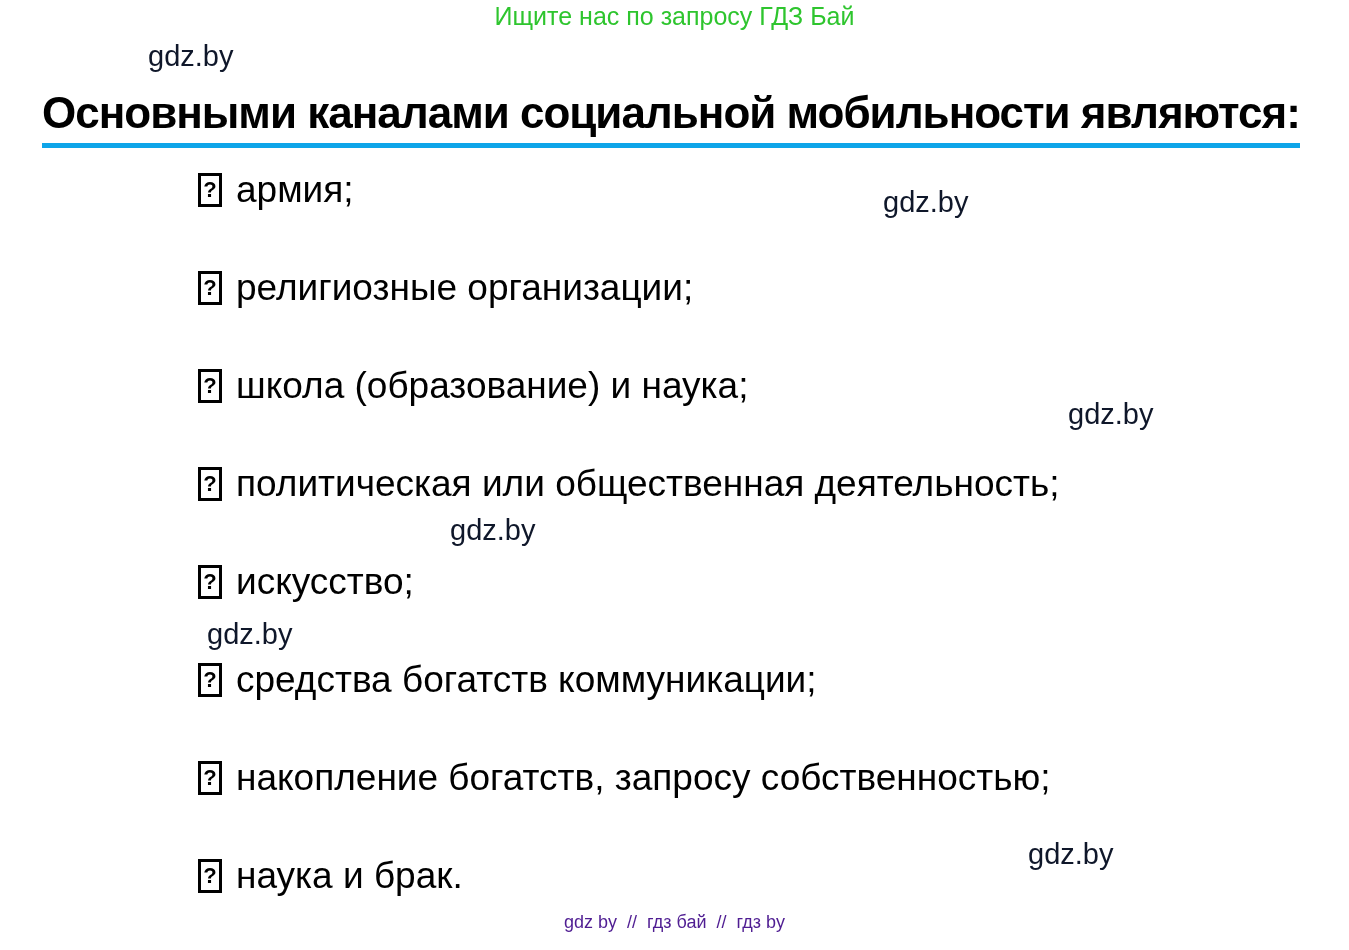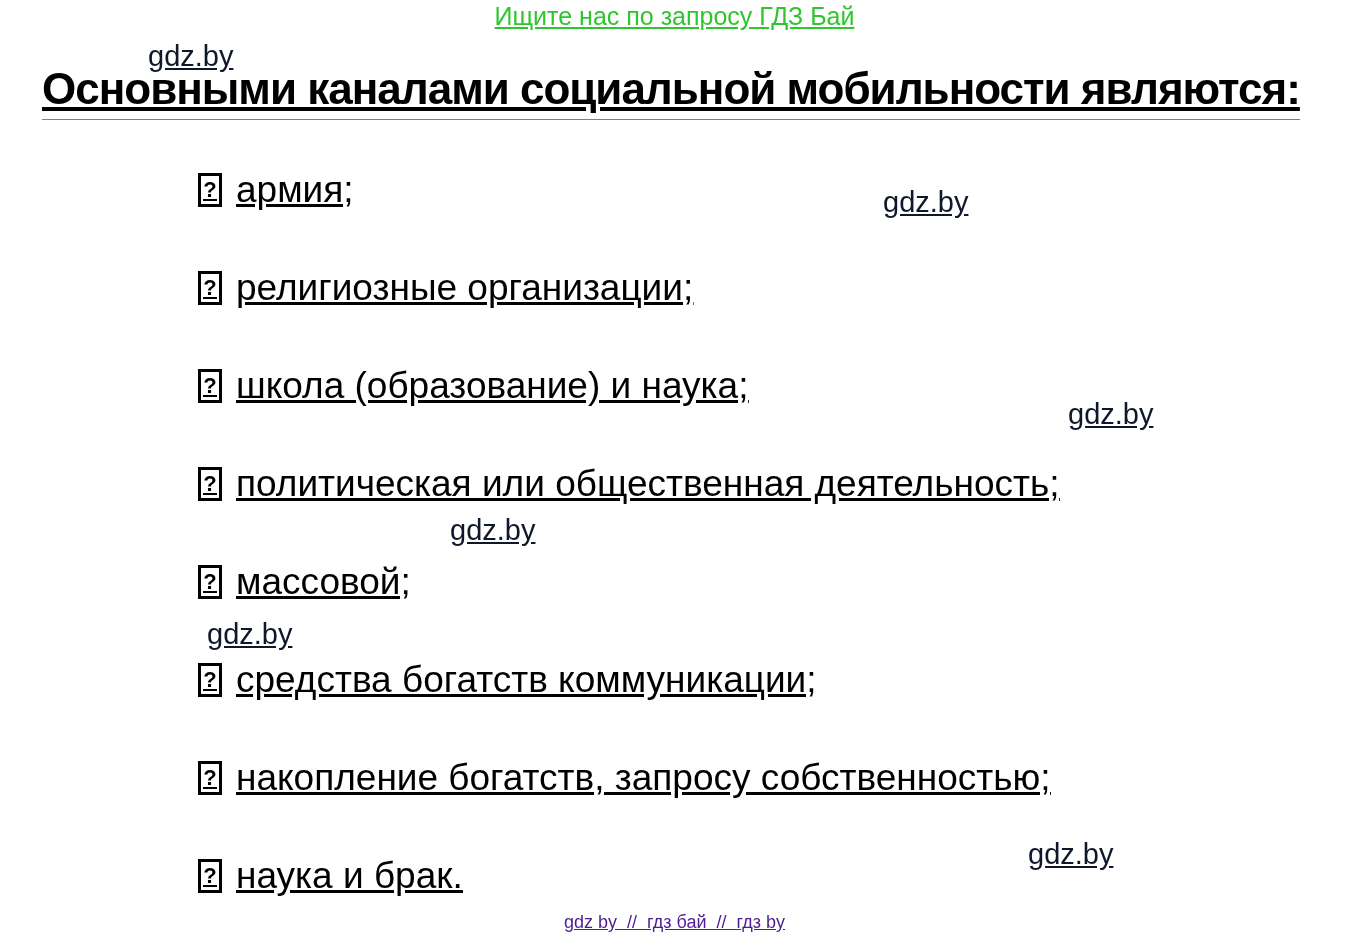--- a/index.html
+++ b/index.html
@@ -1,15 +1,15 @@
 <!DOCTYPE html>
 <html><head>
 <meta charset="utf-8">
 <style>
-  * { margin: 0; padding: 0; box-sizing: border-box; text-decoration: underline; }
+  * { margin: 0; padding: 0; box-sizing: border-box; }
   html, body { background: #ffffff; }
   body { font-family: "Liberation Sans", sans-serif; }
 
   .page {
     position: relative;
     width: 1349px;
     height: 950px;
     background: #ffffff;
     overflow: hidden;
     color: #000000;
@@ -34,26 +34,26 @@
   .wm-top-left      { left: 148px;  top: 40px;  }
   .wm-item-army     { left: 883px;  top: 186px; }
   .wm-item-school   { left: 1068px; top: 398px; }
   .wm-below-politic { left: 450px;  top: 514px; }
   .wm-below-art     { left: 207px;  top: 618px; }
   .wm-item-family   { left: 1028px; top: 838px; }
 
   .title {
     position: absolute;
     left: 42px;
-    top: 64px;
+    top: 88px;
     font-size: 44px;
     font-weight: bold;
     letter-spacing: -1px;
     white-space: nowrap;
-    border-bottom: 1px solid #0ea5e9;
+    border-bottom: 5px solid #0ea5e9;
     padding-bottom: 5px;
     display: inline-block;
   }
 
   .channels {
     position: absolute;
     left: 198px;
     top: 168px;
     list-style: none;
   }
@@ -112,21 +112,21 @@
     <li>
       <span class="tofu">?</span>
       <span>школа (образование) и наука;</span>
     </li>
     <li>
       <span class="tofu">?</span>
       <span>политическая или общественная деятельность;</span>
     </li>
     <li>
       <span class="tofu">?</span>
-      <span>массовой;</span>
+      <span>искусство;</span>
     </li>
     <li>
       <span class="tofu">?</span>
       <span>средства богатств коммуникации;</span>
     </li>
     <li>
       <span class="tofu">?</span>
       <span>накопление богатств, запросу собственностью;</span>
     </li>
     <li>

